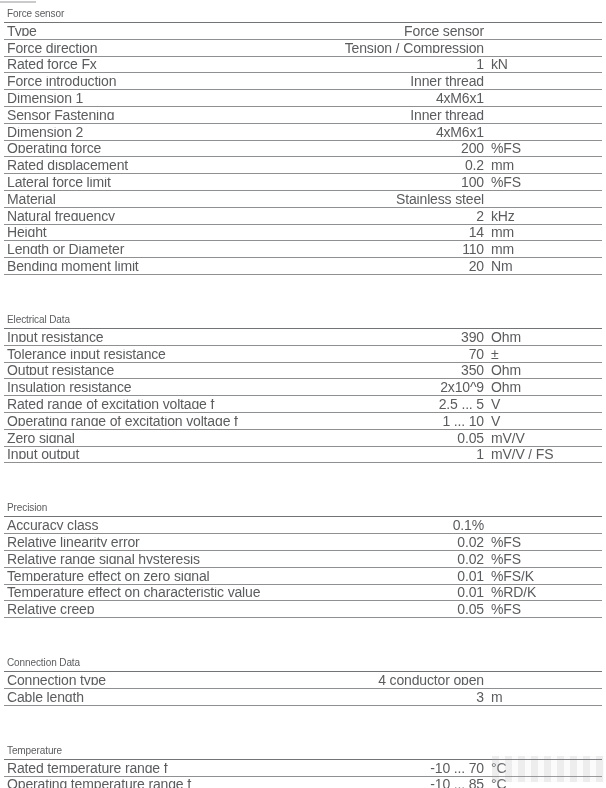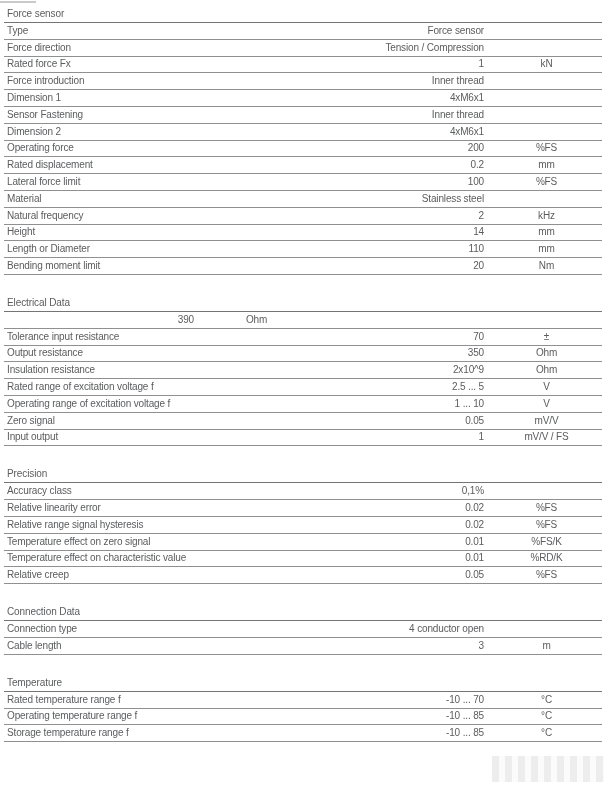--- a/index.html
+++ b/index.html
@@ -25,56 +25,56 @@
     left: 0;
     top: 1px;
     width: 36px;
     height: 2px;
     background: rgba(158,158,163,0.55);
   }
   #sections {
     padding: 9px 4px 0 4px;
   }
   .spec-section { margin: 0; }
-  .spec-section + .spec-section { margin-top: 23px; }
+  .spec-section + .spec-section { margin-top: 40px; }
   .section-title {
     font-size: 10px;
     font-weight: normal;
     line-height: 10px;
     letter-spacing: -0.1px;
     margin: 0;
     padding: 0 0 3px 3px;
     border-bottom: 1.5px solid #737476;
     color: #5b5c5e;
   }
   .spec-row {
     display: flex;
     align-items: center;
     height: 15.8px;
     border-bottom: 1px solid #8f9092;
-    font-size: 10px;
+    font-size: 14px;
     letter-spacing: -0.15px;
     line-height: 10px;
     white-space: nowrap;
   }
   .cell { overflow: hidden; }
   .cell.label {
     flex: 1 1 auto;
     padding-left: 3px;
     text-align: left;
   }
   .cell.value {
     flex: 0 0 190px;
     text-align: right;
   }
   .cell.unit {
     flex: 0 0 118px;
     box-sizing: border-box;
     padding-left: 7px;
-    text-align: center;
+    text-align: left;
   }
   .watermark {
     position: absolute;
     right: 2px;
     bottom: 6px;
     width: 112px;
     height: 26px;
     background:
       repeating-linear-gradient(90deg,
         rgba(175,175,178,0.30) 0 7px,
@@ -182,20 +182,21 @@
     <span class="cell value">20</span>
     <span class="cell unit">Nm</span>
   </div>
 </div>
   </section>
 
   <section class="spec-section">
     <h2 class="section-title">Electrical Data</h2>
     <div class="rows">
   <div class="spec-row">
+    <span class="cell label">Input resistance</span>
     <span class="cell value">390</span>
     <span class="cell unit">Ohm</span>
   </div>
 
   <div class="spec-row">
     <span class="cell label">Tolerance input resistance</span>
     <span class="cell value">70</span>
     <span class="cell unit">±</span>
   </div>
 

